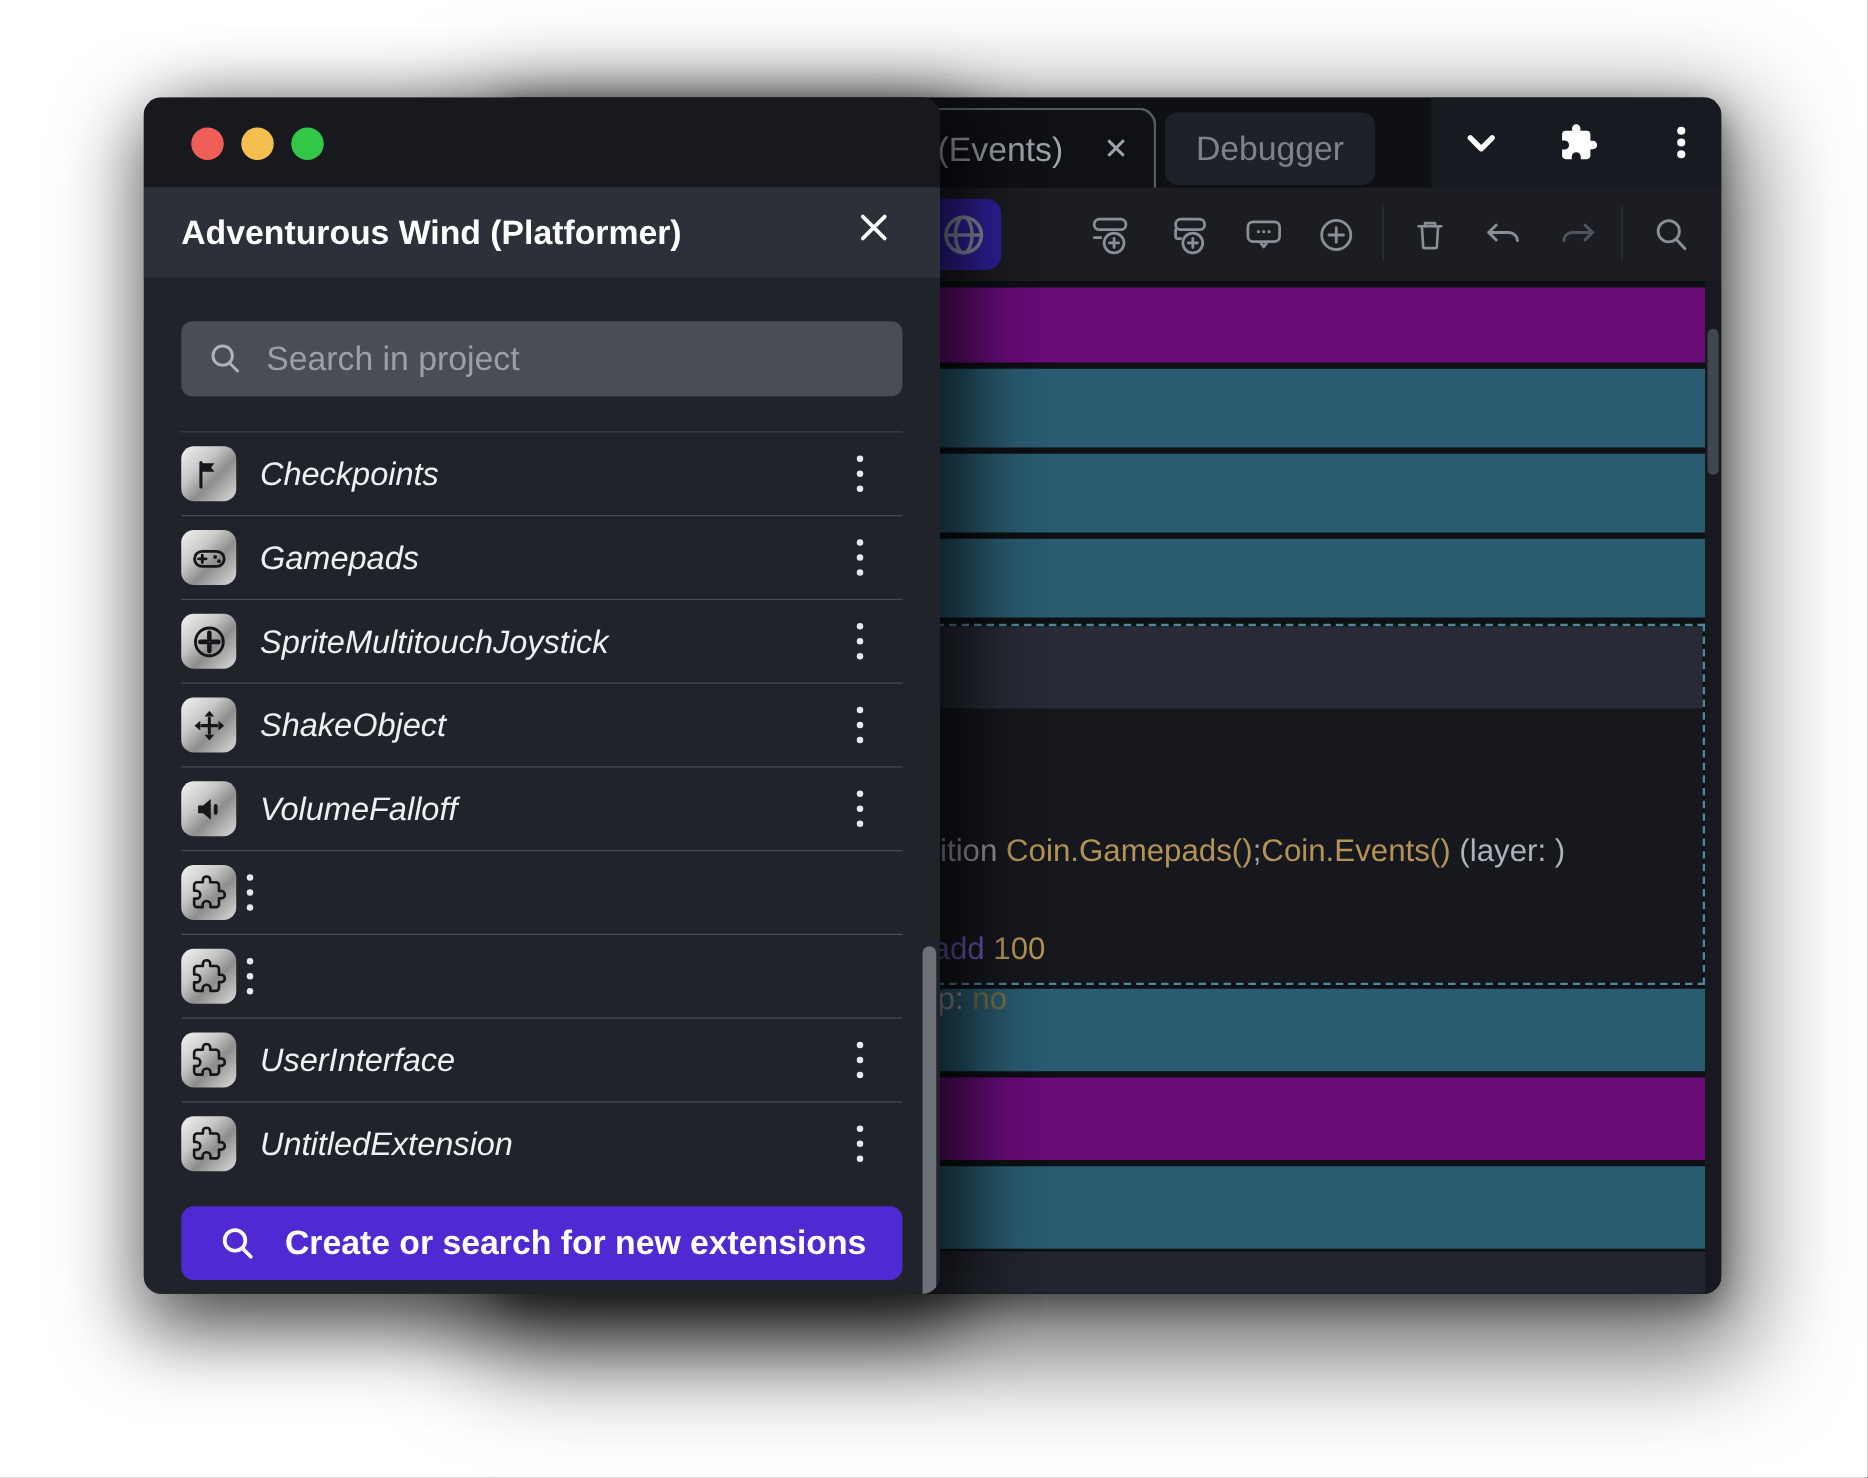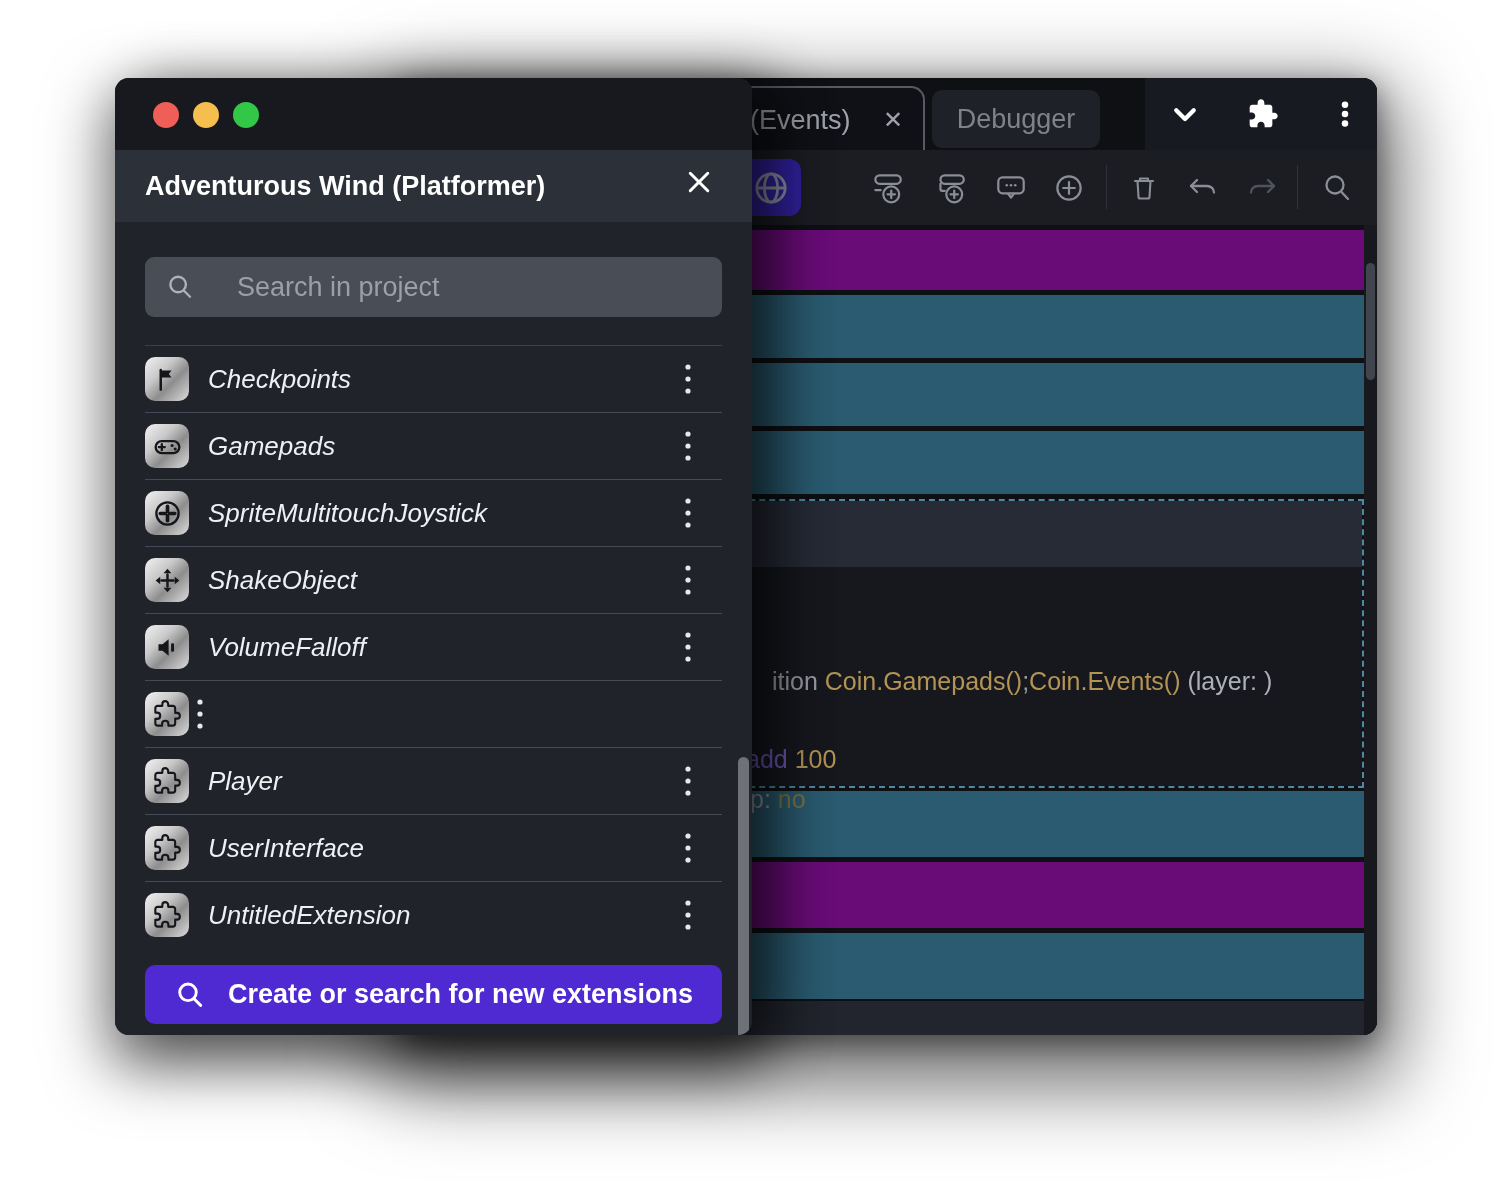--- a/index.html
+++ b/index.html
@@ -52,21 +52,21 @@
   .panel-titlebar{height:72px;background:#17191e;position:relative;}
   .traffic{position:absolute;top:24px;width:26px;height:26px;border-radius:50%;border:none;padding:0;cursor:pointer;}
   .t-red{left:38px;background:var(--traffic-red,#f05f57);}
   .t-yellow{left:78px;background:var(--traffic-yellow,#f5bf4f);}
   .t-green{left:118px;background:var(--traffic-green,#33c748);}
   .panel-header{height:72px;background:#2c3038;display:flex;align-items:center;position:relative;}
   .panel-title{color:#ffffff;font-size:27px;font-weight:700;margin-left:30px;}
   .panel-close{position:absolute;right:34px;top:13px;width:38px;height:38px;background:none;border:none;padding:0;cursor:pointer;
     display:flex;align-items:center;justify-content:center;color:#ffffff;}
   .panel-body{position:relative;padding:0 30px;height:822px;background:#20232a;}
-  .searchbox{margin-top:35px;height:60px;background:#494d56;border-radius:9px;display:flex;align-items:center;padding:0 20px;box-sizing:border-box;gap:24px;}
+  .searchbox{margin-top:35px;height:60px;background:#494d56;border-radius:9px;display:flex;align-items:center;padding:0 20px;box-sizing:border-box;}
   .searchbox input{flex:1;background:transparent;border:none;outline:none;color:#e8eaee;font-size:27px;margin-left:16px;font-family:"Liberation Sans",sans-serif;}
   .searchbox input::placeholder{color:#9ba0a8;opacity:1;}
   .big-div{height:1px;background:#3a3f4a;margin-top:28px;}
   .ext-row{height:66px;display:flex;align-items:center;font-style:italic;}
   .ext-icon{width:44px;height:44px;border-radius:10px;flex:0 0 44px;display:flex;align-items:center;justify-content:center;
     background:linear-gradient(135deg,#f2f2f2 0%,#c9c9c9 35%,#8d8d8d 60%,#dcdcdc 100%);color:#15161a;}
   .ext-label{color:#eef0f3;font-size:26px;margin-left:19px;flex:1;}
   .dots-btn{width:22px;height:44px;background:none;border:none;padding:0;margin-right:23px;cursor:pointer;
     display:flex;align-items:center;justify-content:center;color:#e6e8eb;}
   .row-div{height:1px;background:#454a55;}
@@ -182,21 +182,21 @@
 
     <div class="sheet">
       <div class="rows">
           <div class="event-row group"></div>
           <div class="event-row standard"></div>
           <div class="event-row standard"></div>
           <div class="event-row standard"></div>
           <div class="selected-event">
       <div class="sel-cond"></div>
       <div class="sel-act">
-        <div class="code-line l1"><span style="color: rgb(154, 157, 164); padding-left: 20px;">ition </span><span style="color: rgb(179, 148, 85);">Coin.Gamepads()</span><span style="color: rgb(154, 157, 164);">;</span><span style="color: rgb(179, 148, 85);">Coin.Events()</span><span style="color: rgb(174, 177, 184);"> (layer: )</span></div>
+        <div class="code-line l1"><span style="color: rgb(154, 157, 164);">ition </span><span style="color: rgb(179, 148, 85);">Coin.Gamepads()</span><span style="color: rgb(154, 157, 164);">;</span><span style="color: rgb(179, 148, 85);">Coin.Events()</span><span style="color: rgb(174, 177, 184);"> (layer: )</span></div>
         <div class="code-line l2"><span style="color: rgb(111, 88, 184);">add </span><span style="color: rgb(179, 148, 85);">100</span></div>
         <div class="code-line l3"><span style="color: rgb(154, 157, 164);">p: </span><span style="color: rgb(125, 116, 66);">no</span></div>
       </div>
     </div>
           <div class="event-row standard tall"></div>
           <div class="event-row group tall"></div>
           <div class="event-row standard tall"></div>
         </div>
       <div class="sheet-bottom"></div>
       <div class="sheet-gutter">
@@ -337,21 +337,20 @@
         </button>
       </div>
       <div class="row-div"></div>
 
       <div class="ext-row">
         <span class="ext-icon">
           <svg width="28" height="28" viewBox="0 0 24 24" fill="none" stroke="currentColor" stroke-width="1.8" stroke-linejoin="round">
               <path d="M20.5 11H19V7c0-1.1-.9-2-2-2h-4V3.5C13 2.1 11.9 1 10.5 1S8 2.1 8 3.5V5H4c-1.1 0-2 .9-2 2v3.8h1.5c1.5 0 2.7 1.2 2.7 2.7S5 16.2 3.5 16.2H2V20c0 1.1.9 2 2 2h3.8v-1.5c0-1.5 1.2-2.7 2.7-2.7s2.7 1.2 2.7 2.7V22H17c1.1 0 2-.9 2-2v-4h1.5c1.4 0 2.5-1.1 2.5-2.5S21.9 11 20.5 11z"></path>
             </svg>
         </span>
-        <span class="ext-label">Player</span>
         <button class="dots-btn">
           <svg width="8" height="34" viewBox="0 0 8 34" fill="currentColor">
               <circle cx="4" cy="5" r="2.6"></circle>
               <circle cx="4" cy="17" r="2.6"></circle>
               <circle cx="4" cy="29" r="2.6"></circle>
             </svg>
         </button>
       </div>
       <div class="row-div"></div>
 

